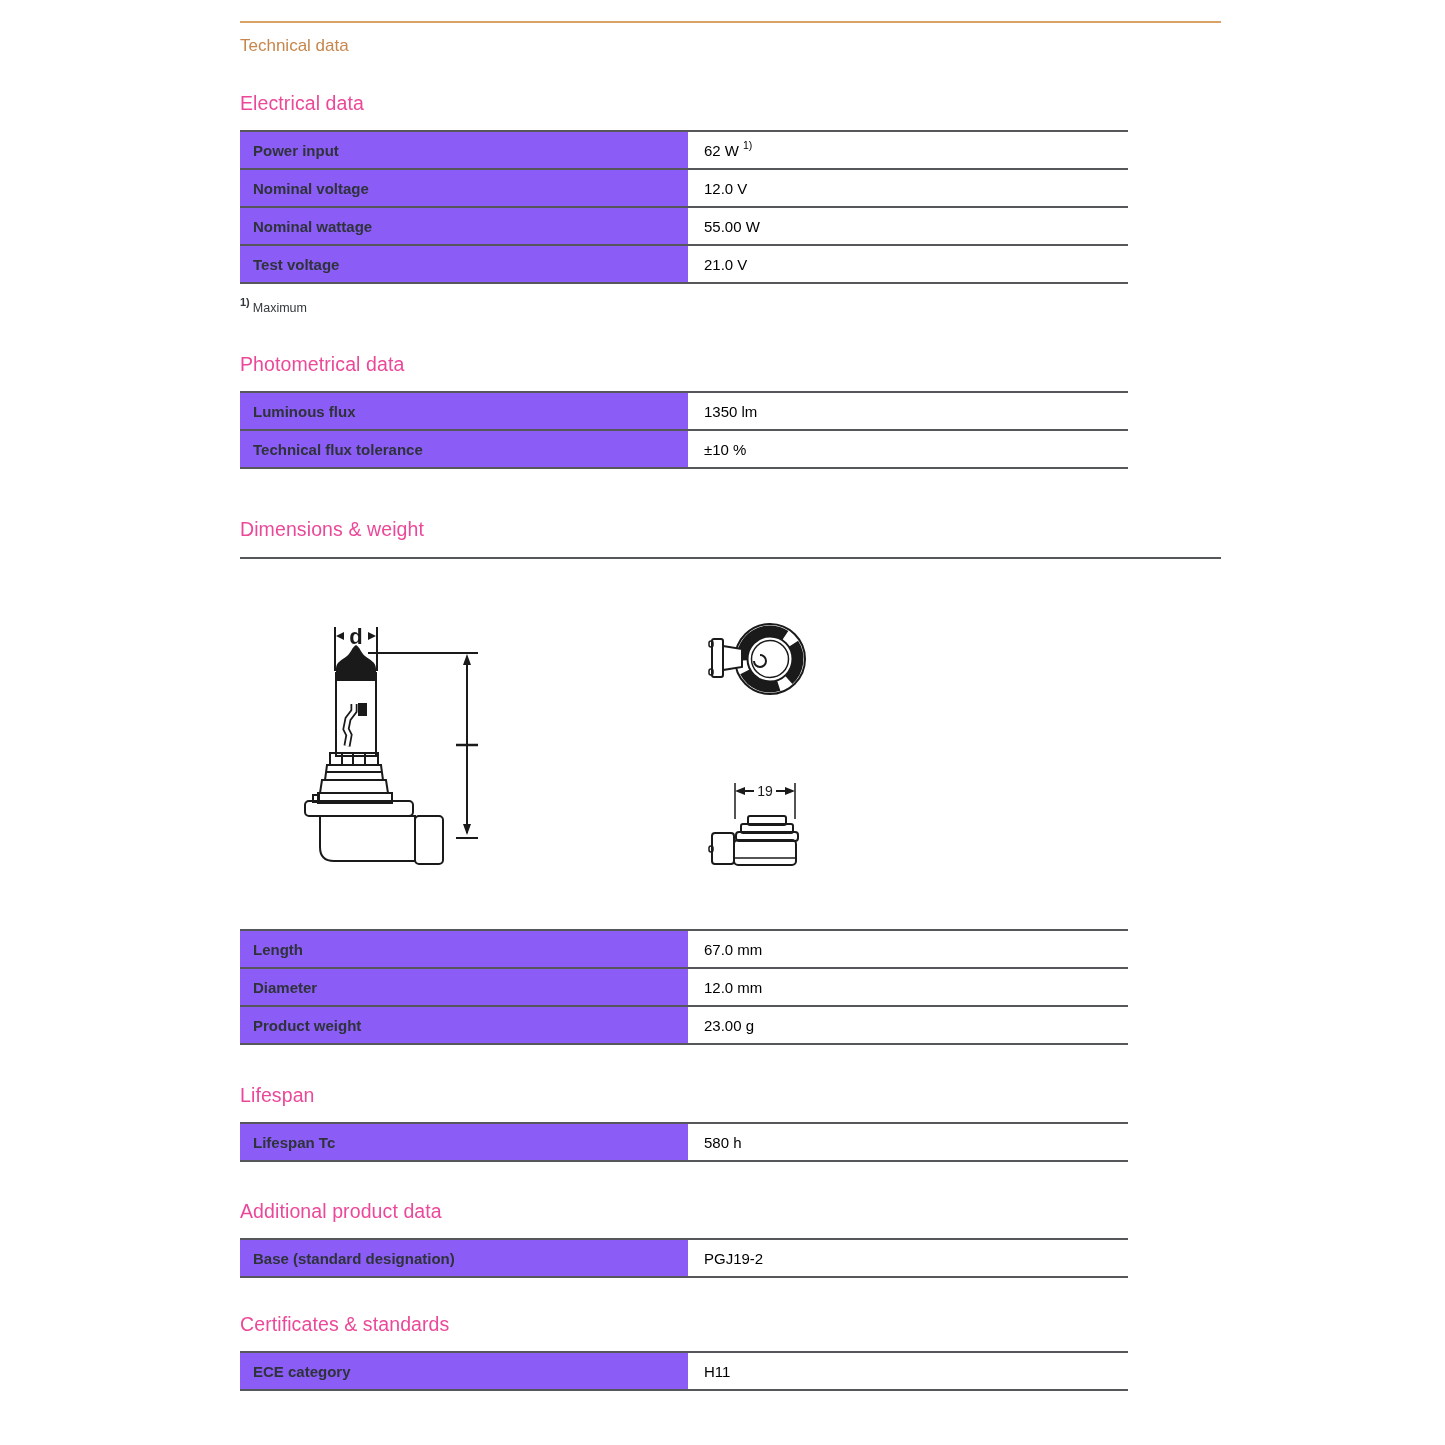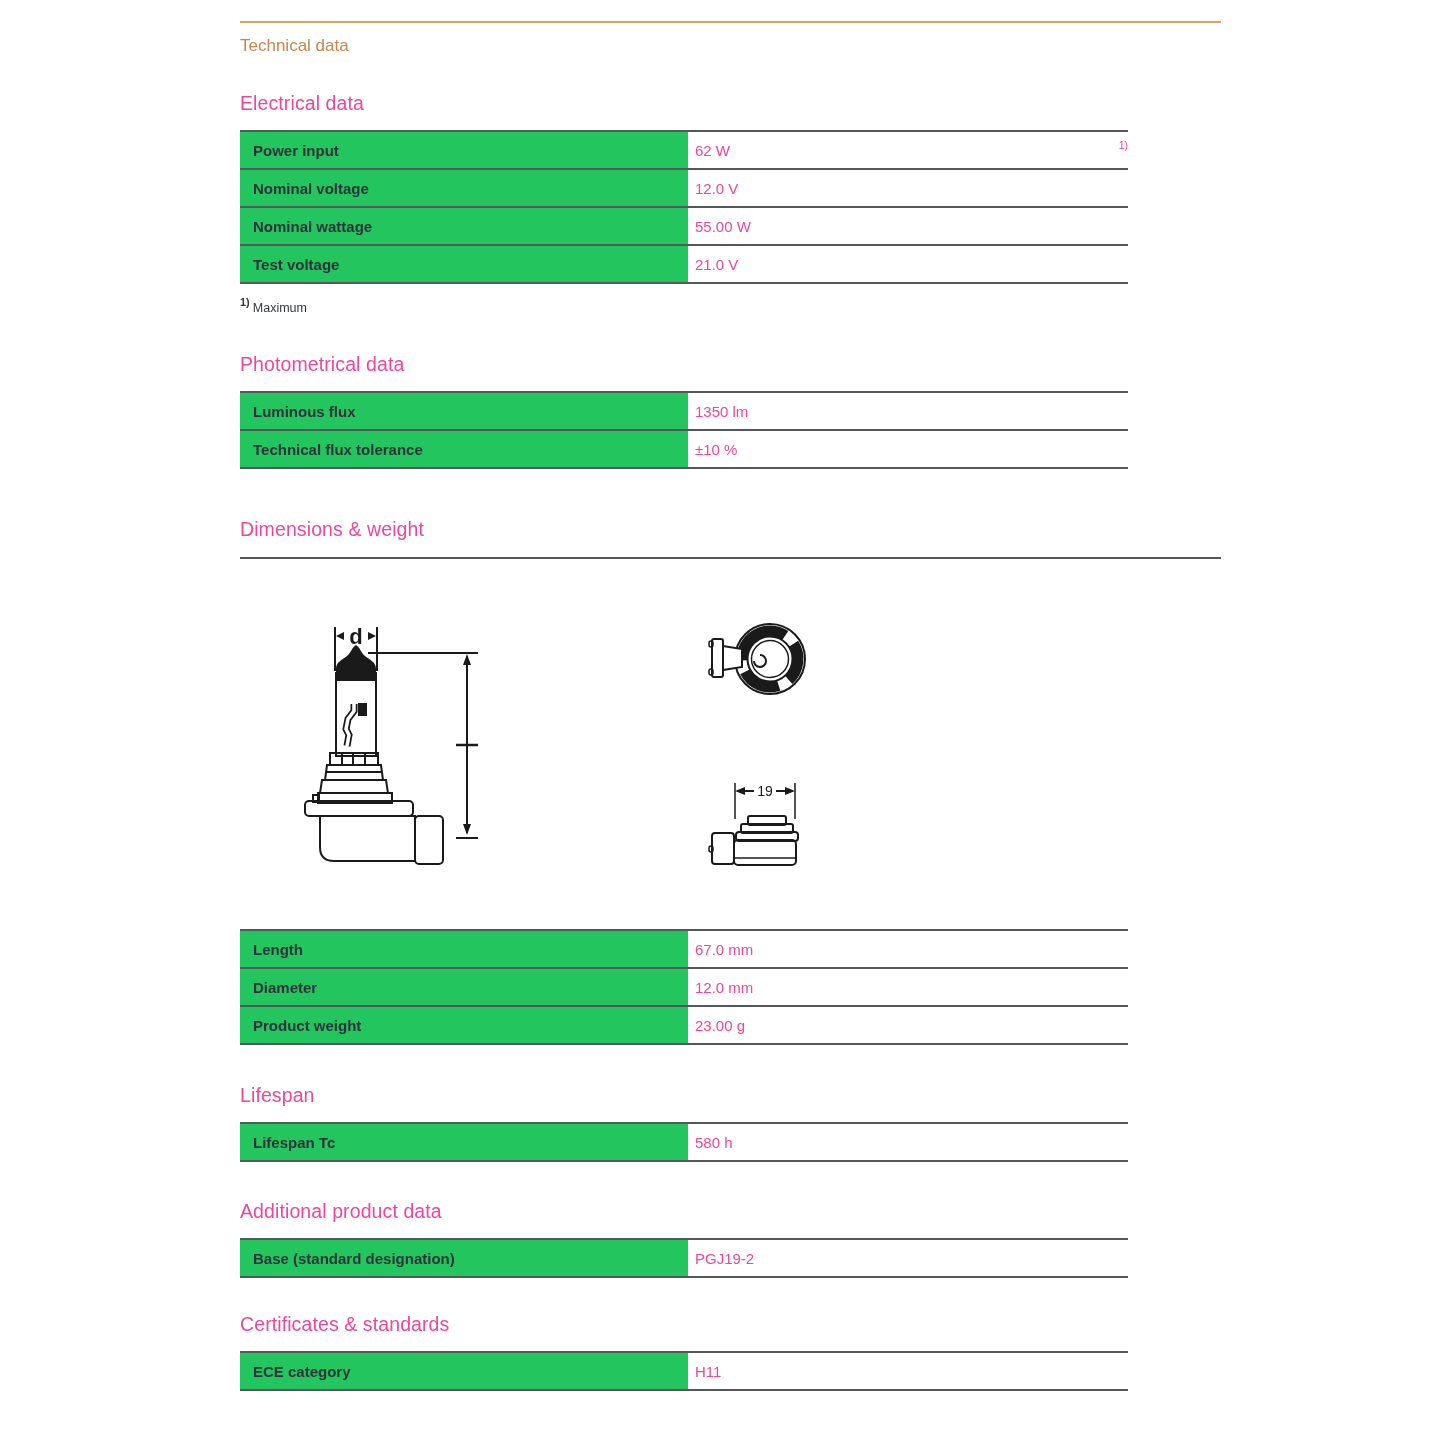--- a/index.html
+++ b/index.html
@@ -13,27 +13,27 @@
   h2{font-size:19.5px;line-height:23px;font-weight:normal;color:#ec4899;margin:0;letter-spacing:.1px;}
   .mt-electrical{margin-top:36px;}
   .mt-photometrical{margin-top:38px;}
   .mt-dimensions{margin-top:49px;}
   .mt-lifespan{margin-top:39px;}
   .mt-additional{margin-top:38px;}
   .mt-certificates{margin-top:35px;}
   .spec-table{width:888px;border-bottom:2px solid #55575b;margin-top:15px;}
   .spec-table .row{display:flex;height:36px;border-top:2px solid #55575b;}
   .cell-label{
-    width:448px;box-sizing:border-box;background:#22c55e;
+    width:448px;box-sizing:border-box;background:#8b5cf6;
     display:flex;align-items:center;padding-left:13px;
     font-weight:bold;font-size:15px;color:#2e333a;
   }
   .cell-value{
-    flex:1;display:flex;align-items:center;padding-left:7px;
-    font-size:15px;color:#ec4899;justify-content:space-between;
+    flex:1;display:flex;align-items:center;padding-left:16px;
+    font-size:15px;color:#000000;
   }
   .cell-value sup{font-size:10.5px;margin-left:4px;transform:translateY(-5px);}
   .footnote{margin-top:12px;font-size:12.5px;color:#33383d;}
   .footnote .fn-sup{font-size:11px;font-weight:bold;vertical-align:6px;margin-right:3px;}
   .section-rule{margin-top:16px;height:2px;background:#55575b;}
   .drawing-area{position:relative;height:370px;}
   .svg-abs{position:absolute;}
   svg text{font-family:"Liberation Sans", sans-serif;fill:#1a1a1a;}
 </style>
 </head>

